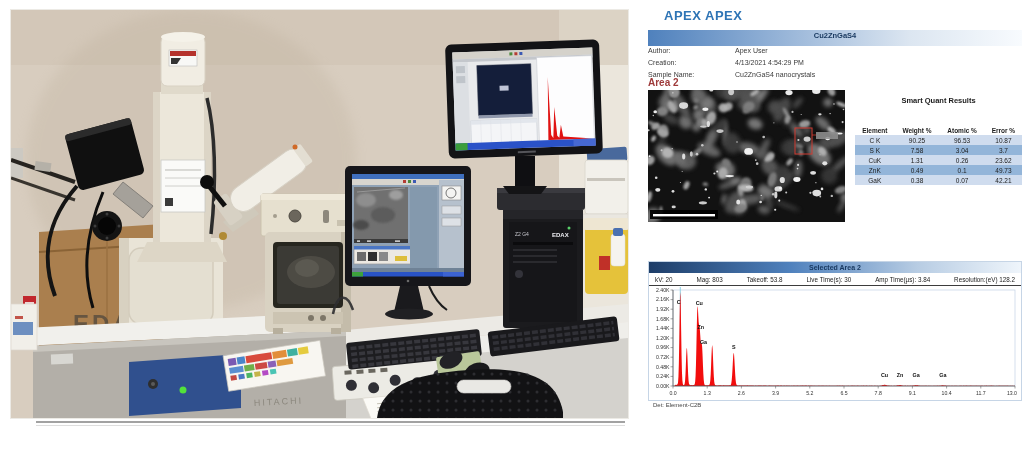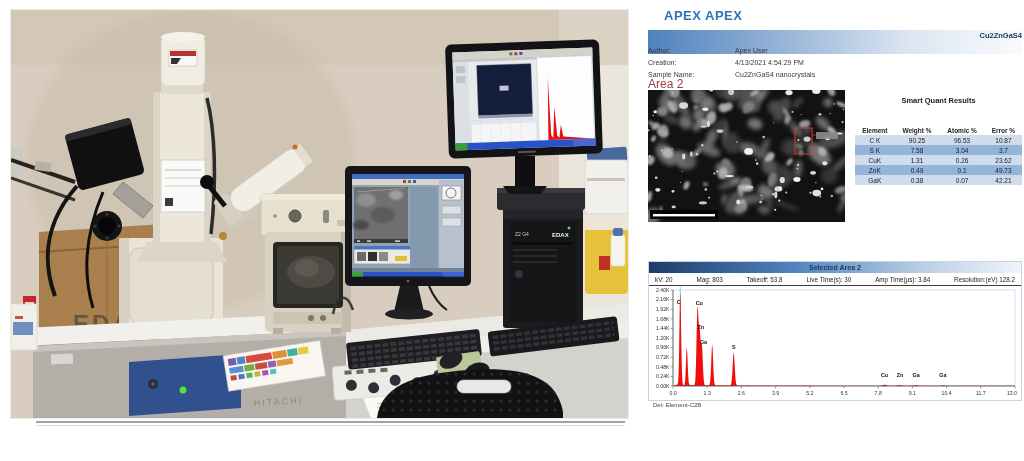--- a/index.html
+++ b/index.html
@@ -5,27 +5,27 @@
   html,body{margin:0;padding:0;background:#fff;}
   body{font-family:"Liberation Sans",sans-serif;}
   #stage{position:relative;width:1024px;height:461px;background:#fff;overflow:hidden;}
   svg text{font-family:"Liberation Sans",sans-serif;}
 
   .photo-wrap{position:absolute;left:10px;top:9px;width:617px;height:408px;border:1px solid #eceae5;box-sizing:content-box;background:#d8cdbf;}
   .photo-underline{position:absolute;left:36px;top:421px;width:589px;height:2px;border-top:2px solid #a2a2a2;border-bottom:1px solid #dedede;}
 
   .report{position:absolute;left:645px;top:0;width:379px;height:461px;}
   .report-title{position:absolute;left:19px;top:8px;font-size:13px;font-weight:bold;color:#2e74b5;letter-spacing:.5px;}
-  .banner{position:absolute;left:3px;top:30px;width:374px;height:24px;
+  .banner{position:absolute;left:3px;top:30px;width:374px;height:16px;
     background:linear-gradient(90deg,#4f81bd 0%,#95b3d7 35%,#dce6f1 70%,#f8fbfe 100%);
-    color:#17375e;font-size:7.5px;font-weight:bold;text-align:right;line-height:12px;}
+    color:#17375e;font-size:7.5px;font-weight:bold;text-align:center;line-height:12px;}
   .meta{position:absolute;left:3px;top:45px;font-size:7px;color:#3a3a3a;}
   .meta-row{height:12px;line-height:12px;}
   .meta-label{display:inline-block;width:87px;}
-  .area-label{position:absolute;left:3px;top:77px;font-size:12px;font-weight:normal;color:#9e3a3a;}
+  .area-label{position:absolute;left:3px;top:77px;font-size:10px;font-weight:bold;color:#9e3a3a;}
   .micro{position:absolute;left:3px;top:90px;width:197px;height:132px;background:#121212;display:block;}
   .quant{position:absolute;left:210px;top:96px;width:167px;}
   .quant-title{font-size:7.5px;font-weight:bold;color:#1a1a1a;text-align:center;margin-bottom:20px;}
   table.quant-table{width:100%;border-collapse:collapse;font-size:6.5px;color:#1c1c1c;}
   .quant-table th{font-weight:bold;padding:1.5px 2px;text-align:center;background:#fff;}
   .quant-table td{padding:1.5px 2px;text-align:center;}
   tr.rowA{background:#cfdcee;}
   tr.rowB{background:#93b5d9;}
   .spectrum-frame{position:absolute;left:3px;top:261px;width:374px;border:1px solid #c6d5e6;background:#fff;box-sizing:border-box;}
   .banner2{height:11px;background:linear-gradient(90deg,#1d3d68 0%,#4f81bd 38%,#b7cce3 72%,#eff5fb 100%);

